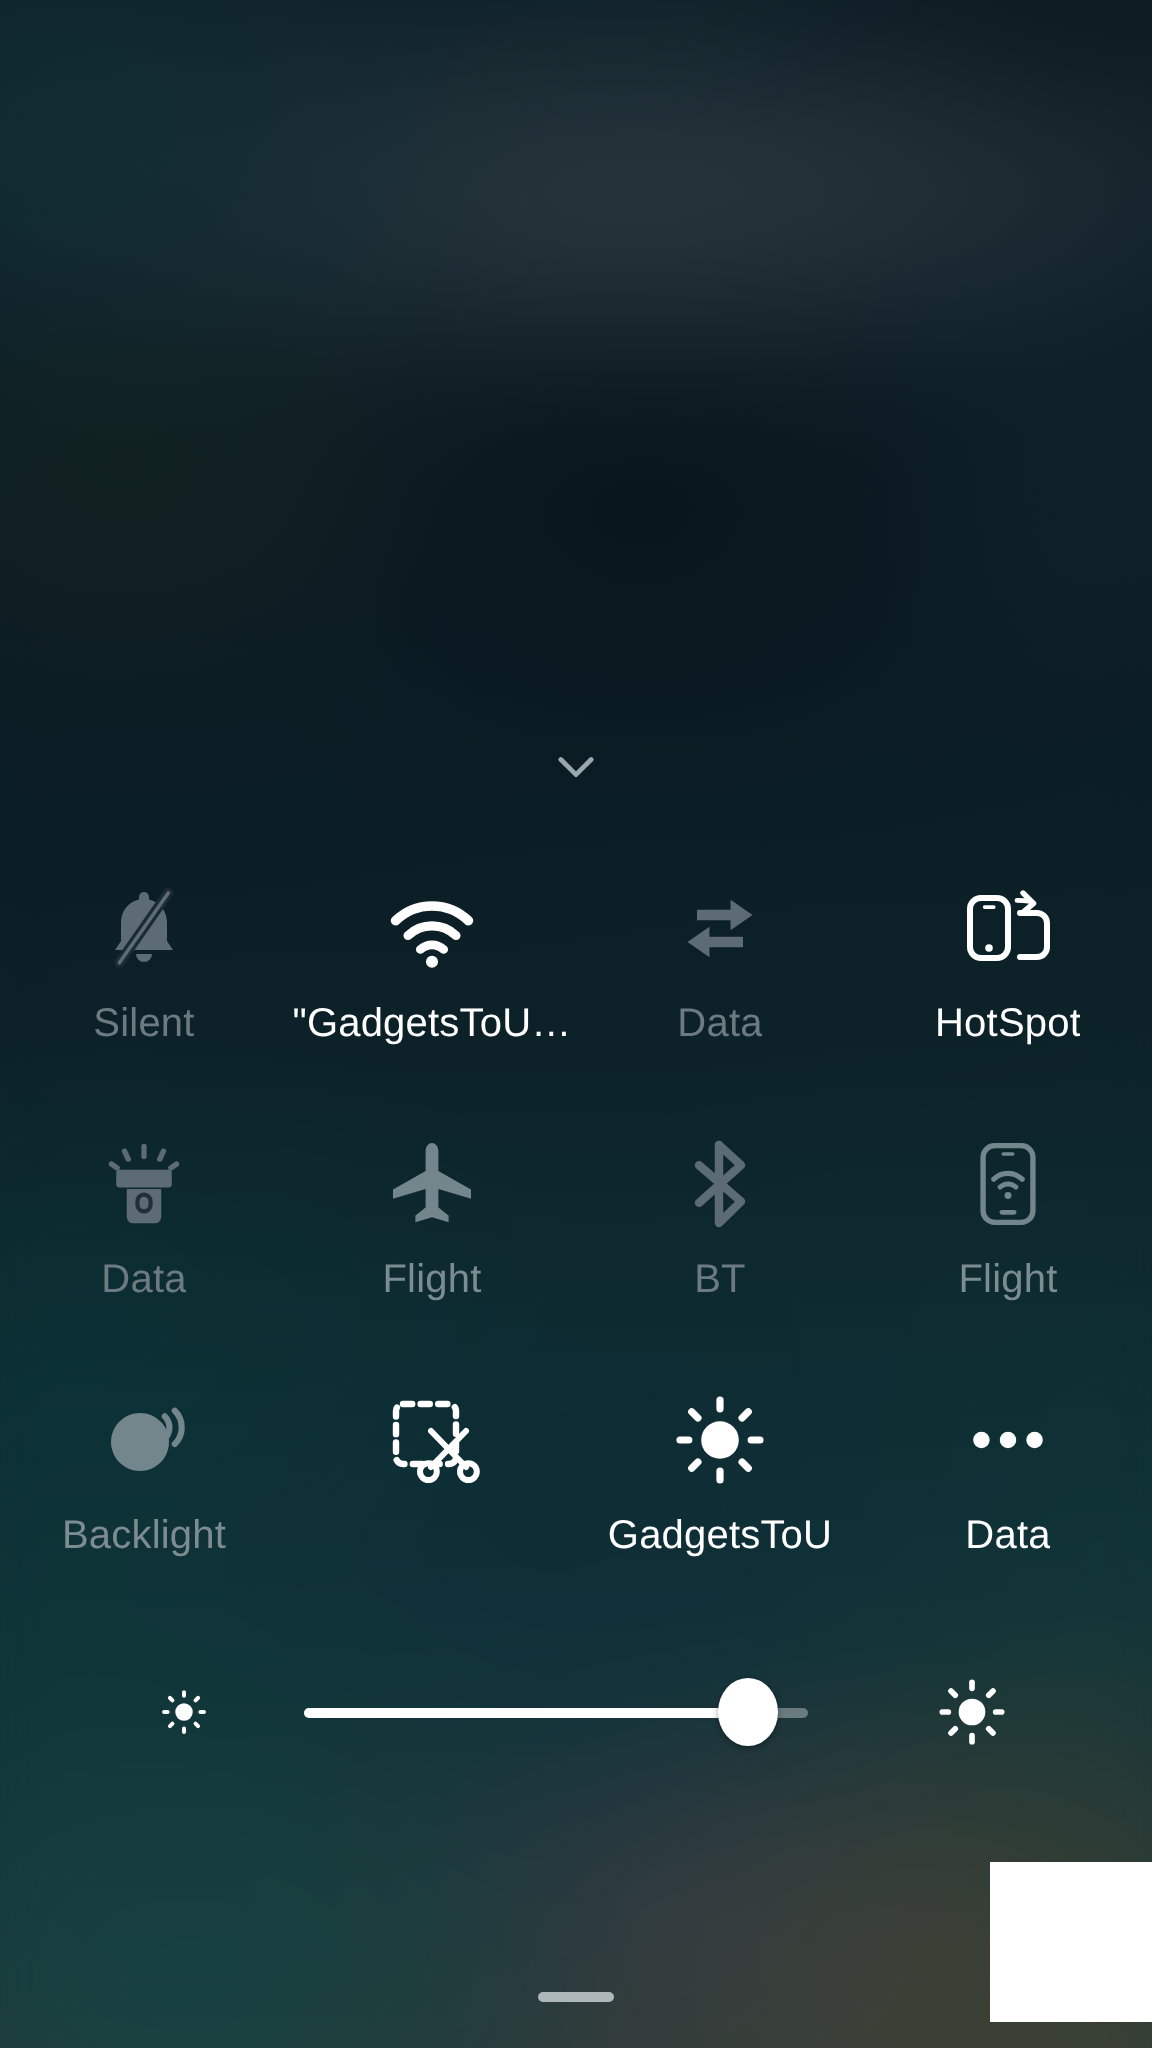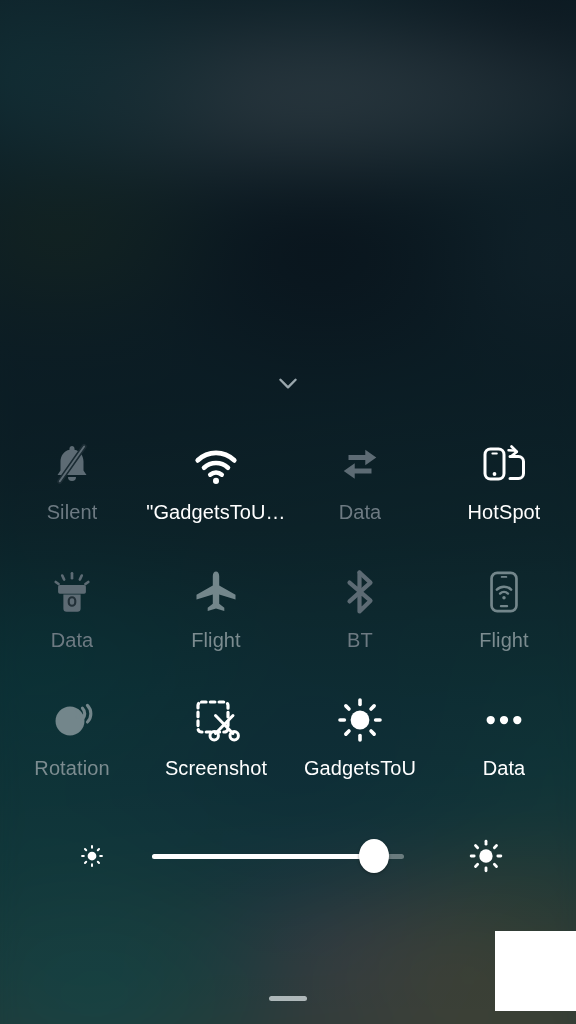--- a/index.html
+++ b/index.html
@@ -311,36 +311,35 @@
       <span class="glyph">
         <svg viewBox="0 0 48 48" width="48" height="48">
           <path fill="currentColor" d="M22 10.5c8 0 14.5 6.5 14.5 14.5S30 39.5 22 39.5 7.5 33 7.5 25 14 10.5 22 10.5z"></path>
           <g fill="none" stroke="currentColor" stroke-width="3.1" stroke-linecap="round">
             <path d="M29.4 20.8c1.6-1.6 1.6-4.3 0-5.9"></path>
             <path d="M34.4 23.4c3.1-3.1 3.1-8.1 0-11.2"></path>
             <path d="M39.4 26c4.6-4.6 4.6-12 0-16.6"></path>
           </g>
         </svg>
       </span>
-      <span class="label">Rotation</span>
+      <span class="label">Backlight</span>
     </div>
 
     <div class="tile on">
       <span class="glyph">
         <svg viewBox="0 0 48 48" width="48" height="48" fill="none" stroke="currentColor">
           <rect x="6" y="6" width="30" height="30" rx="3.5" stroke-width="3.2" stroke-dasharray="4.6 4.2" stroke-linecap="round"></rect>
           <g stroke-width="3" stroke-linecap="round">
             <path d="M23.5 19.5L41 37.5"></path>
             <path d="M41 19.5L23.5 37.5"></path>
             <circle cx="22.2" cy="39.8" r="4.2"></circle>
             <circle cx="42.2" cy="39.8" r="4.2"></circle>
           </g>
         </svg>
       </span>
-      <span class="label">Screenshot</span>
     </div>
 
     <div class="tile on">
       <span class="glyph">
         <svg viewBox="0 0 48 48" width="48" height="48">
           <circle cx="24" cy="24" r="9.4" fill="currentColor"></circle>
           <g fill="currentColor">
             <rect x="22.2" y="2.2" width="3.6" height="8" rx="1.8"></rect>
             <rect x="22.2" y="37.8" width="3.6" height="8" rx="1.8"></rect>
             <rect x="2.2" y="22.2" width="8" height="3.6" rx="1.8"></rect>

